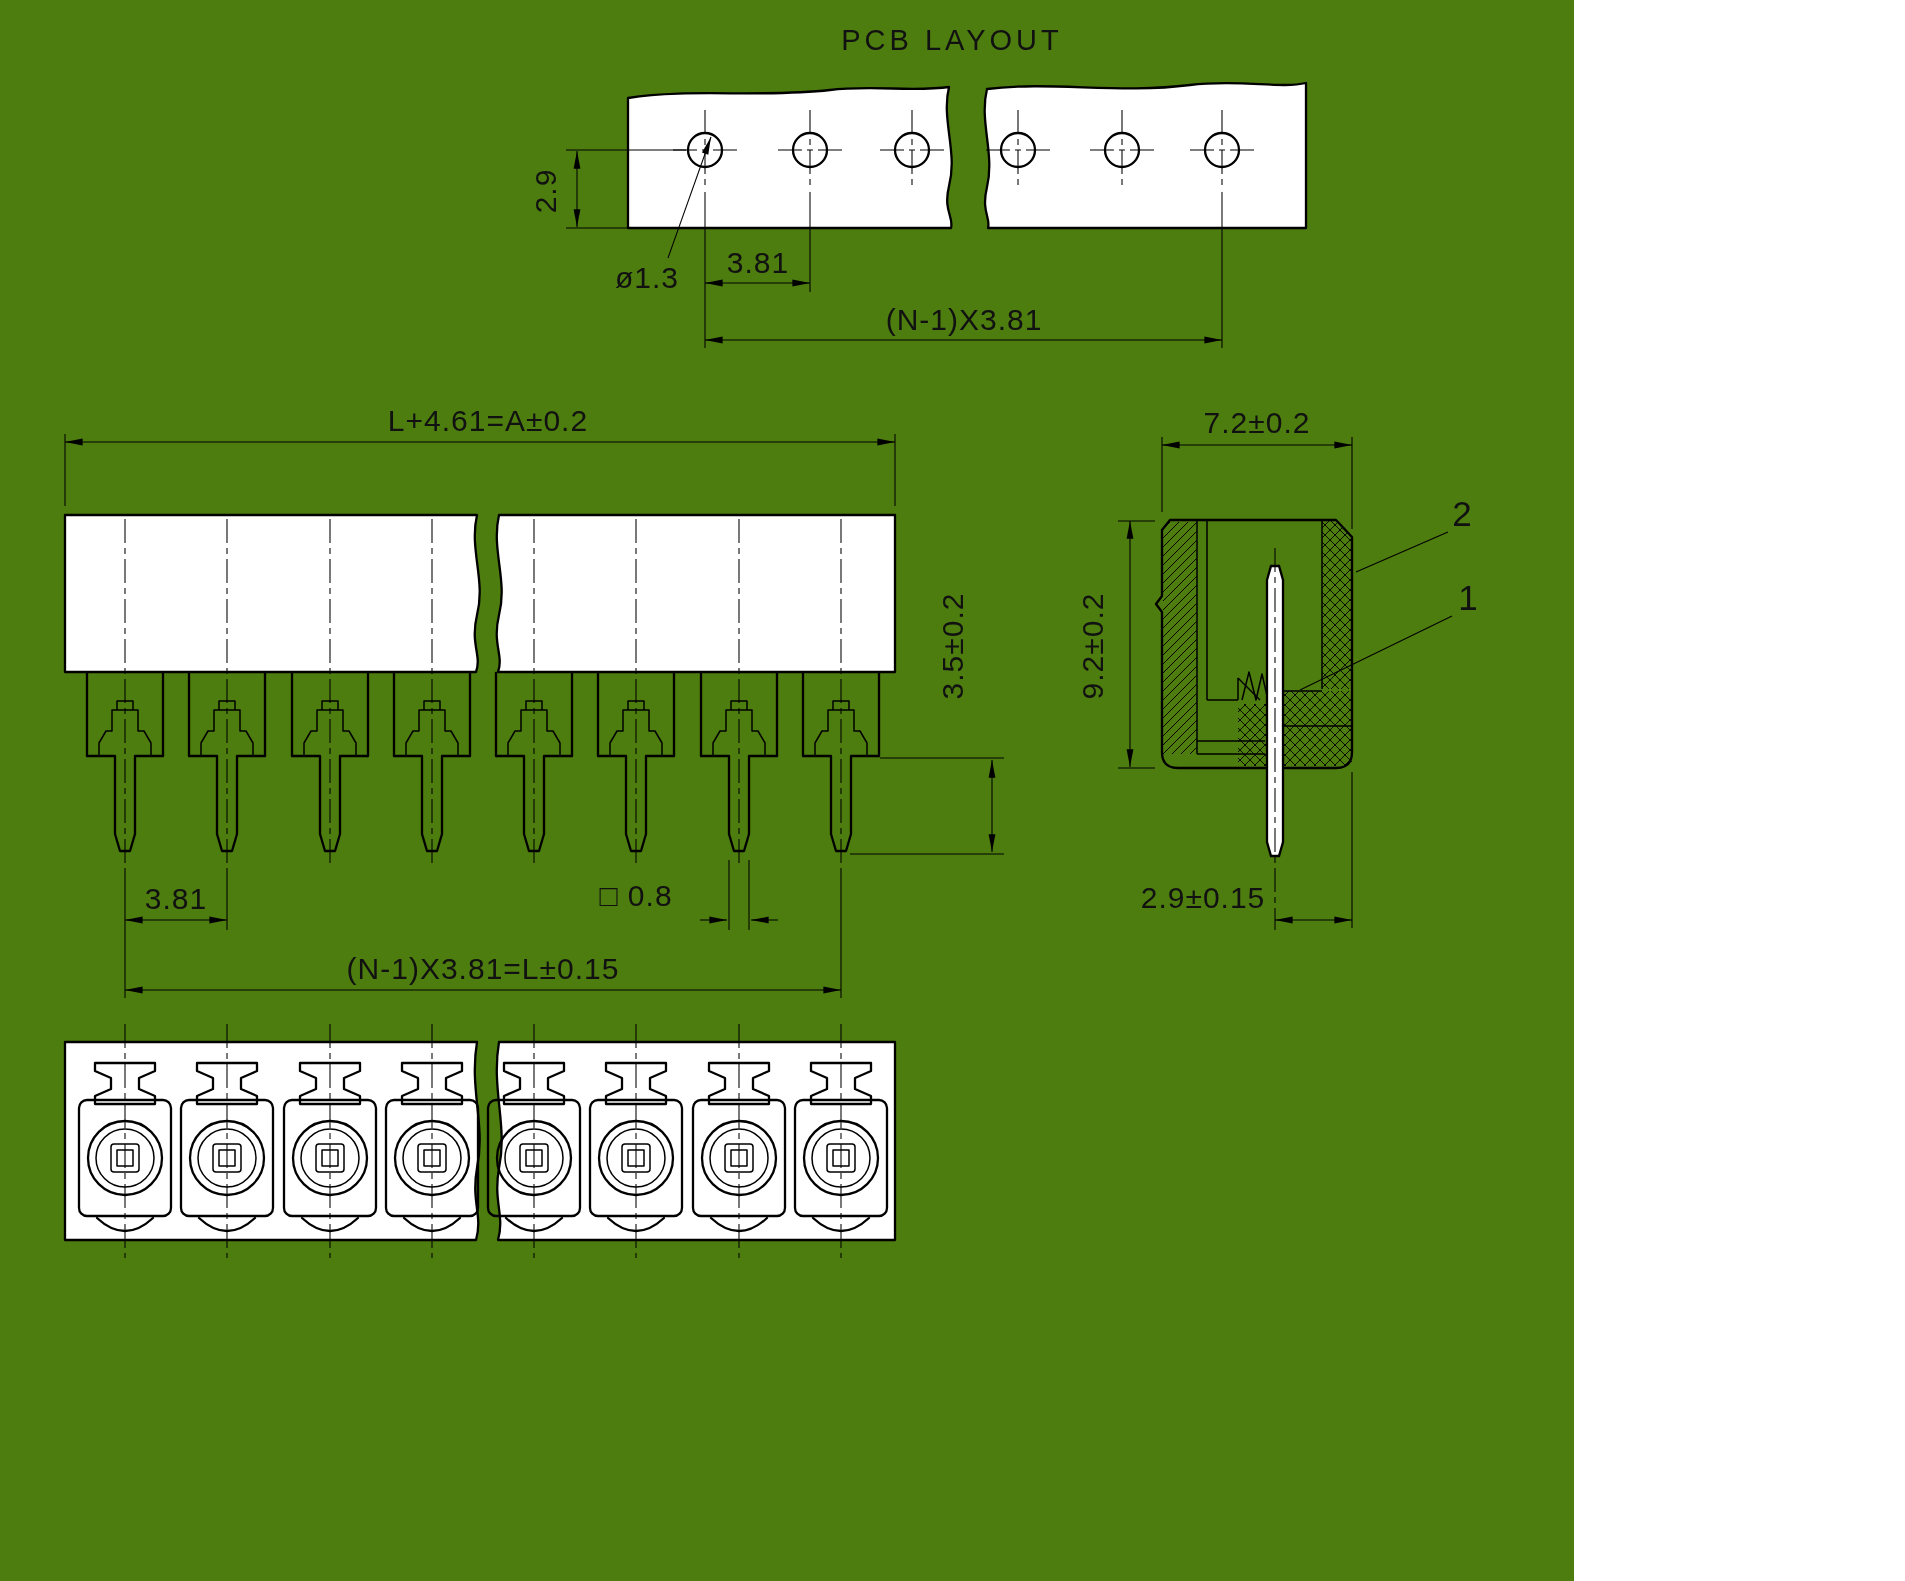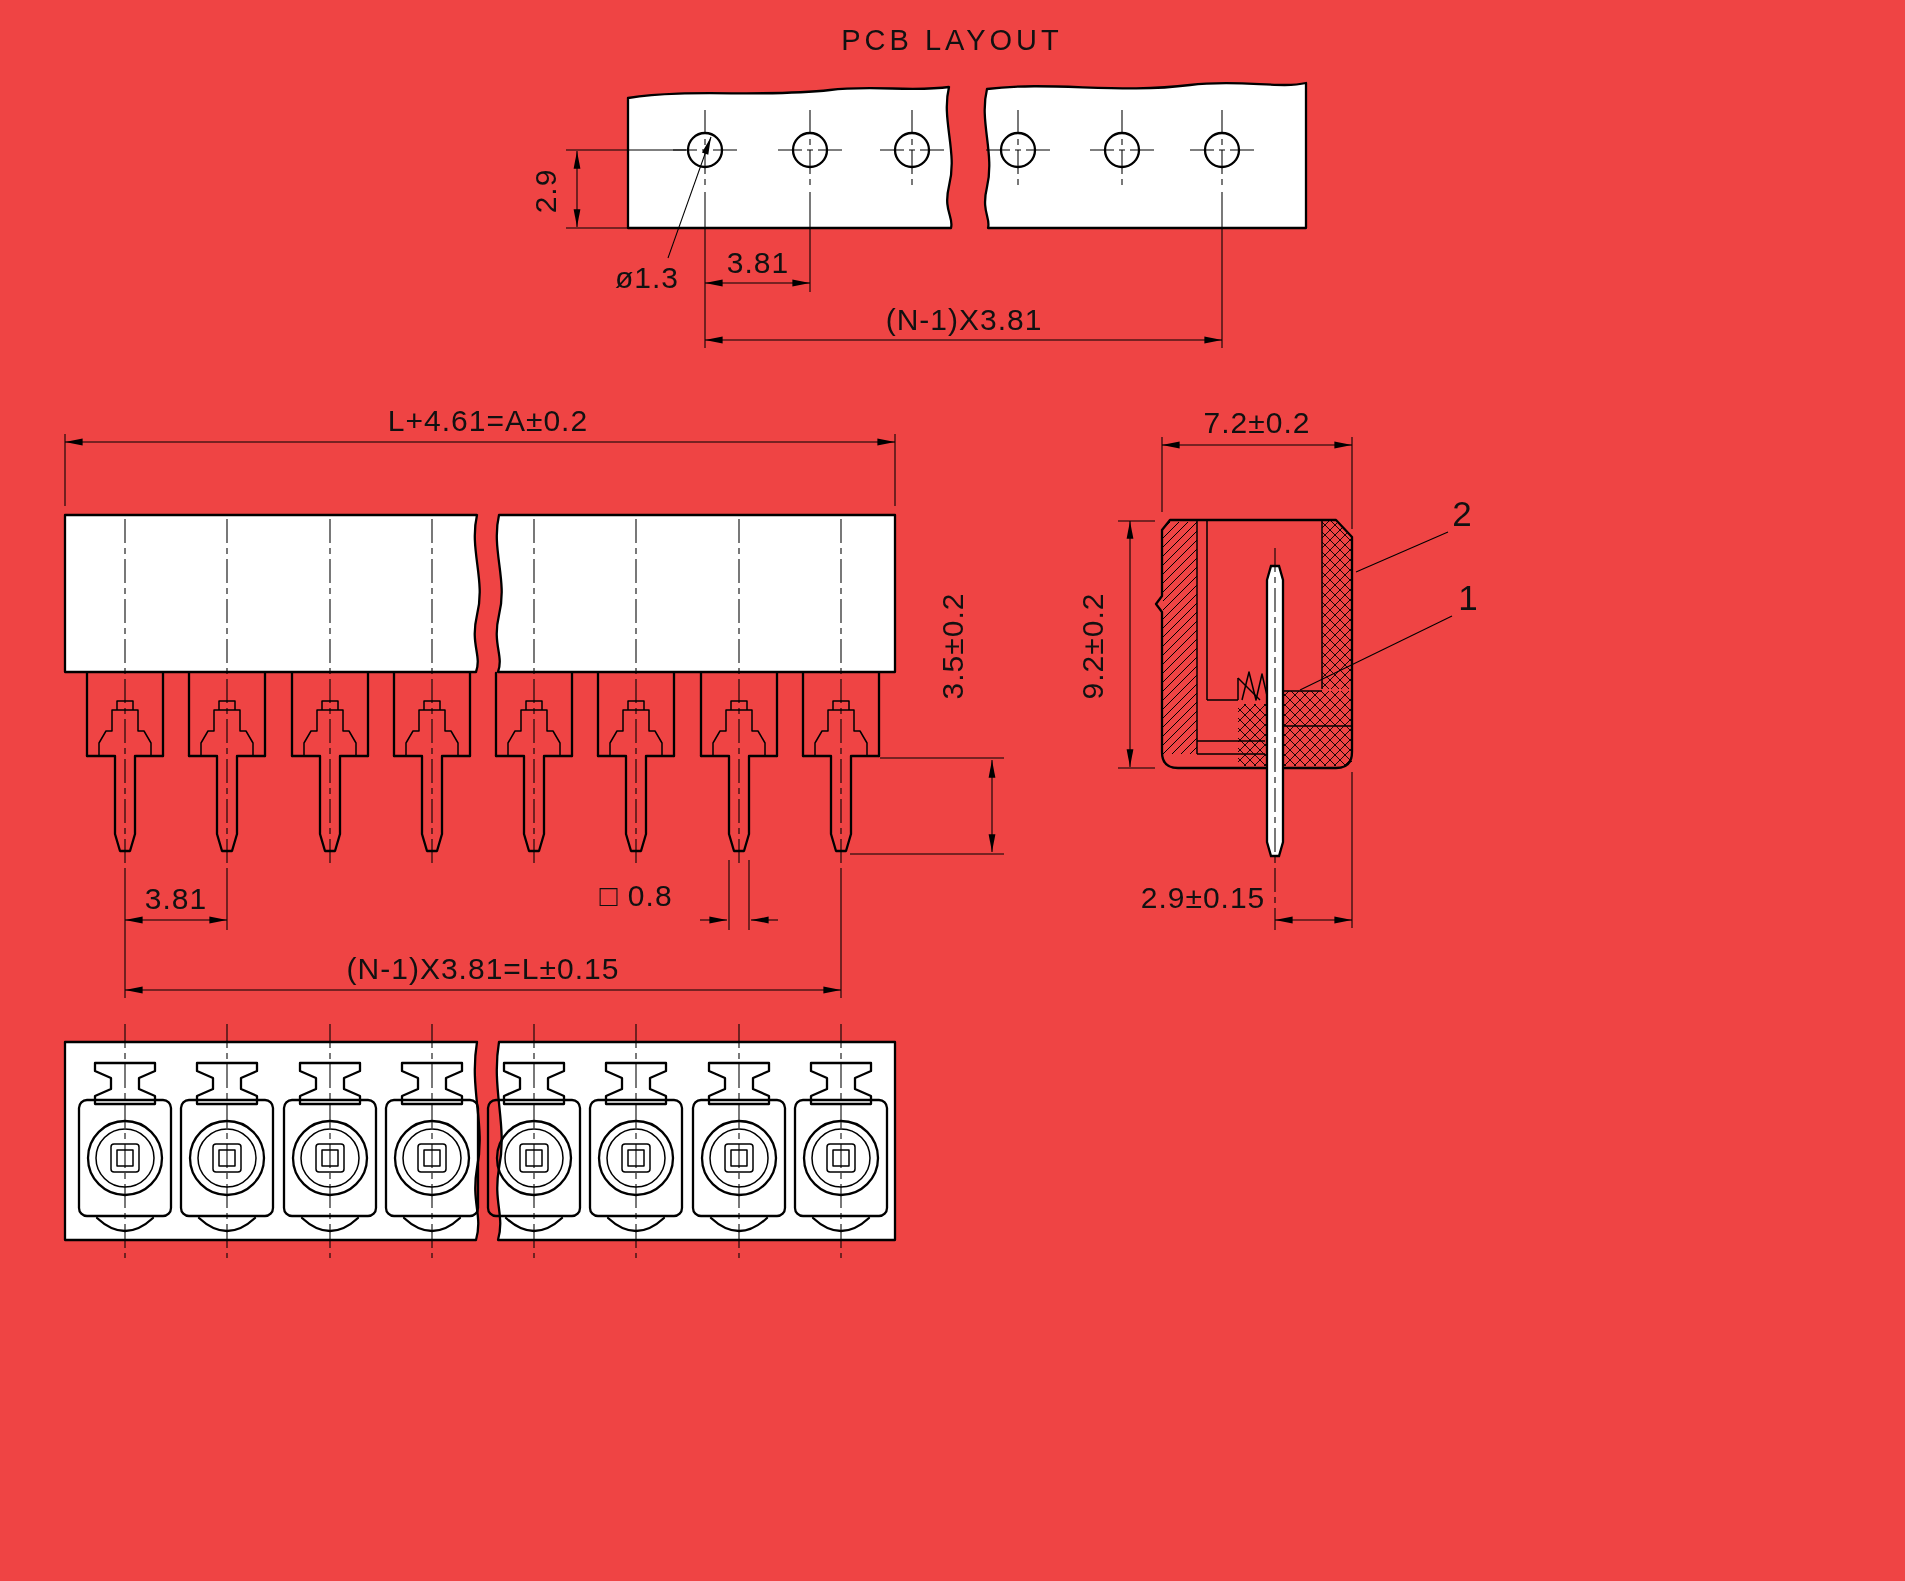--- a/index.html
+++ b/index.html
@@ -1,16 +1,16 @@
 <!DOCTYPE html>
 <html><head>
 <meta charset="utf-8">
 <style>
   html,body{margin:0;padding:0;background:#fff}
-  .sheet{width:1905px;height:1581px;background:#ef4444;position:relative;overflow:hidden}
+  .sheet{width:1574px;height:1581px;background:#4d7c0f;position:relative;overflow:hidden}
   text{font-family:"Liberation Sans","DejaVu Sans",sans-serif}
   .piece{fill:#fff;stroke:#000;stroke-width:2.3;stroke-linejoin:round}
   .o2{stroke:#000;stroke-width:2.3;fill:none;stroke-linejoin:round;stroke-linecap:round}
   .o1{stroke:#000;stroke-width:1.5;fill:none;stroke-linejoin:round}
   .xl{stroke:#000;stroke-width:1.05;fill:none}
   .dl{stroke:#000;stroke-width:1.05;fill:none}
   .cl{stroke:#000;stroke-width:1.05;fill:none;stroke-dasharray:24 5 6 5}
   .dim{font-size:30px;fill:#111;letter-spacing:1px}
   .title{font-size:29px;fill:#111;letter-spacing:4px}
   .callout{font-size:35px;fill:#111}

